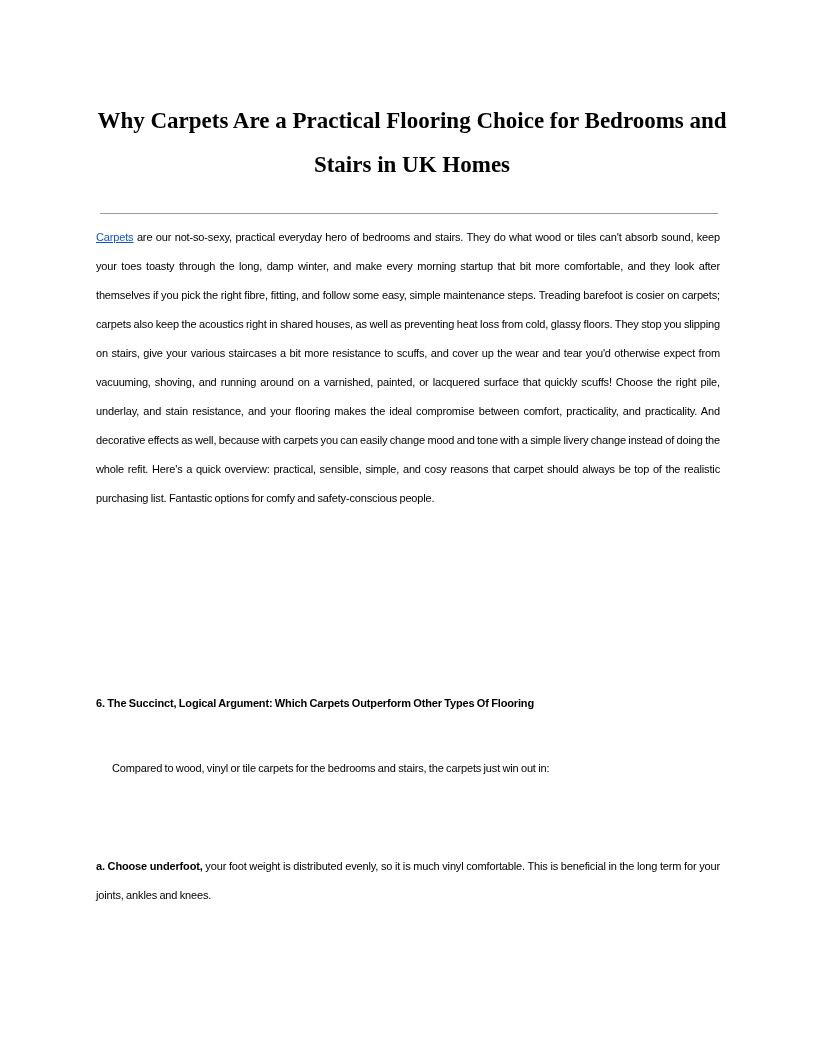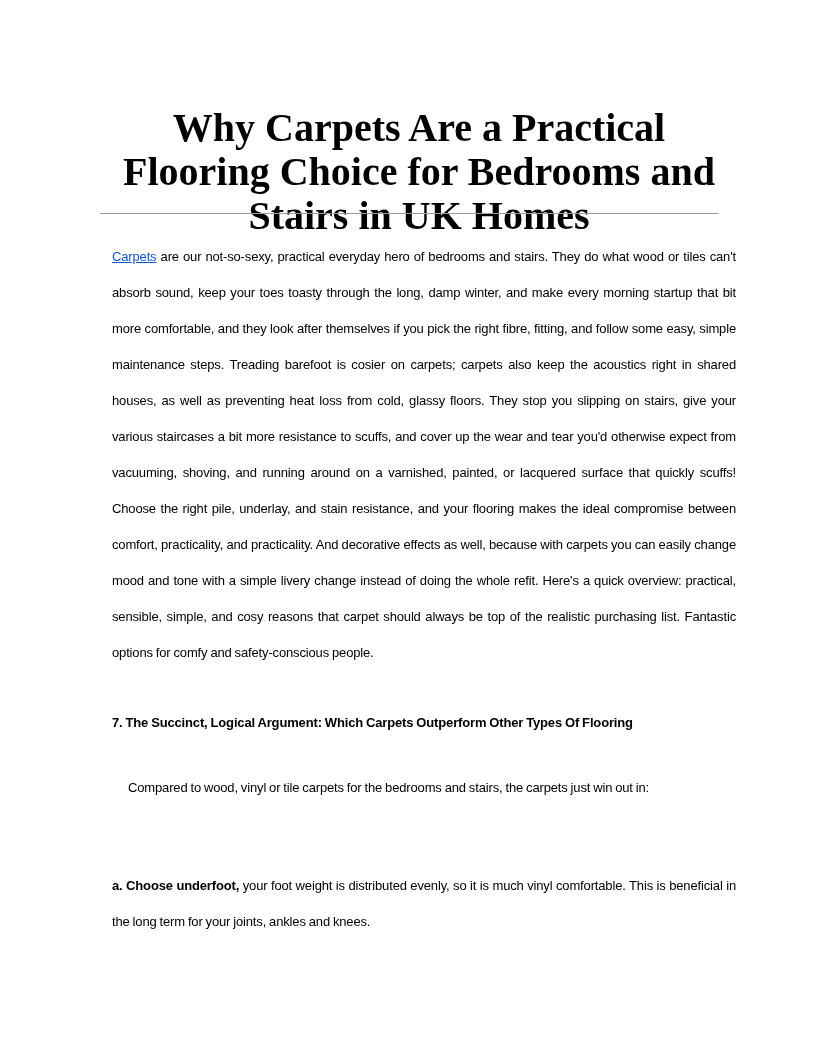--- a/index.html
+++ b/index.html
@@ -1,53 +1,53 @@
 <!DOCTYPE html>
 <html><head>
   <meta charset="utf-8">
   <style>
     html, body { margin: 0; padding: 0; background: #ffffff; }
     body { width: 816px; height: 1056px; position: relative; overflow: hidden; }
     .page { position: absolute; left: 96px; top: 0; width: 624px; color: #000; }
     .title {
       font-family: "Liberation Serif", serif;
       font-weight: bold;
-      font-size: 40px;
+      font-size: 23px;
       line-height: 44px;
       text-align: center;
-      margin: 11px;
+      margin: 4px;
       position: absolute; top: 95px; left: -10px; width: 644px;
     }
     .rule {
       position: absolute; top: 213px; left: 4px; width: 618px; height: 0;
       border-top: 1.5px solid #9a9a9a;
     }
     .body-text {
       font-family: "Liberation Sans", sans-serif;
-      font-size: 13px;
-      line-height: 36px;
+      font-size: 11px;
+      line-height: 29px;
       text-align: justify;
-      margin: 16px;
+      margin: 0;
       letter-spacing: -0.15px;
       word-spacing: -0.5px;
     }
     .intro { position: absolute; top: 223px; left: 0; width: 624px; }
     .link { color: #1155cc; text-decoration: underline; }
     .h1 { position: absolute; top: 689px; left: 0; width: 624px; font-weight: bold; }
     .p2 { position: absolute; top: 754px; left: 16px; width: 624px; }
     .p3 { position: absolute; top: 852px; left: 0; width: 624px; }
     .bold { font-weight: bold; }
   </style>
 </head>
 <body>
 
 <div class="page">
   <h1 class="title">Why Carpets Are a Practical Flooring Choice for Bedrooms and Stairs in UK Homes</h1>
   <div class="rule"></div>
 
   <p class="body-text intro"><a class="link">Carpets</a><span> are our not-so-sexy, practical everyday hero of bedrooms and stairs. They do what wood or tiles can't absorb sound, keep your toes toasty through the long, damp winter, and make every morning startup that bit more comfortable, and they look after themselves if you pick the right fibre, fitting, and follow some easy, simple maintenance steps. Treading barefoot is cosier on carpets; carpets also keep the acoustics right in shared houses, as well as preventing heat loss from cold, glassy floors. They stop you slipping on stairs, give your various staircases a bit more resistance to scuffs, and cover up the wear and tear you'd otherwise expect from vacuuming, shoving, and running around on a varnished, painted, or lacquered surface that quickly scuffs! Choose the right pile, underlay, and stain resistance, and your flooring makes the ideal compromise between comfort, practicality, and practicality. And decorative effects as well, because with carpets you can easily change mood and tone with a simple livery change instead of doing the whole refit. Here's a quick overview: practical, sensible, simple, and cosy reasons that carpet should always be top of the realistic purchasing list. Fantastic options for comfy and safety-conscious people.</span></p>
 
-  <p class="body-text h1">7. The Succinct, Logical Argument: Which Carpets Outperform Other Types Of Flooring</p>
+  <p class="body-text h1">6. The Succinct, Logical Argument: Which Carpets Outperform Other Types Of Flooring</p>
 
   <p class="body-text p2">Compared to wood, vinyl or tile carpets for the bedrooms and stairs, the carpets just win out in:</p>
 
   <p class="body-text p3"><span class="bold">a. Choose underfoot,</span><span> your foot weight is distributed evenly, so it is much vinyl comfortable. This is beneficial in the long term for your joints, ankles and knees.</span></p>
 </div>
 
 </body></html>

